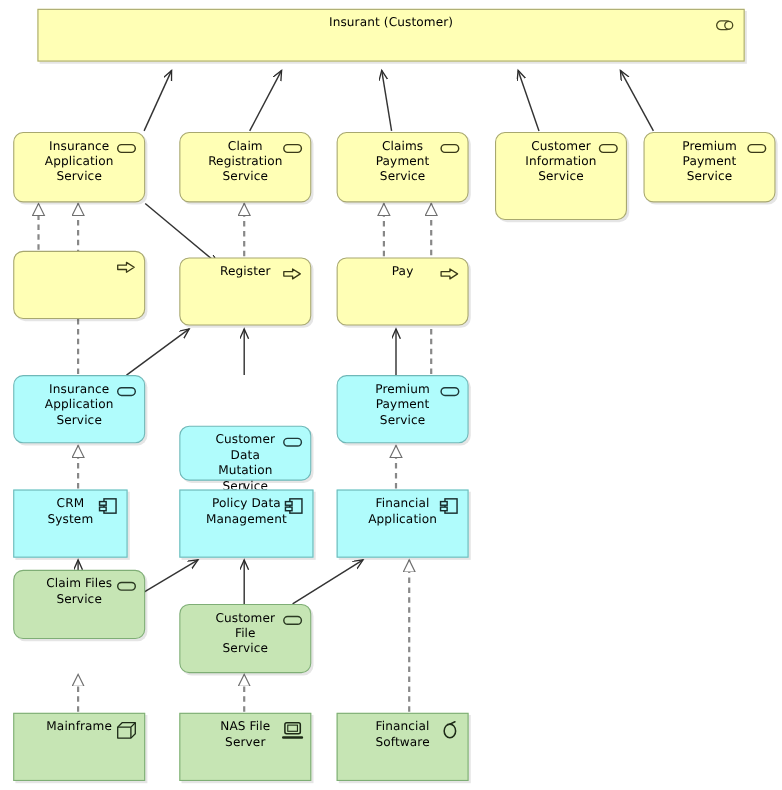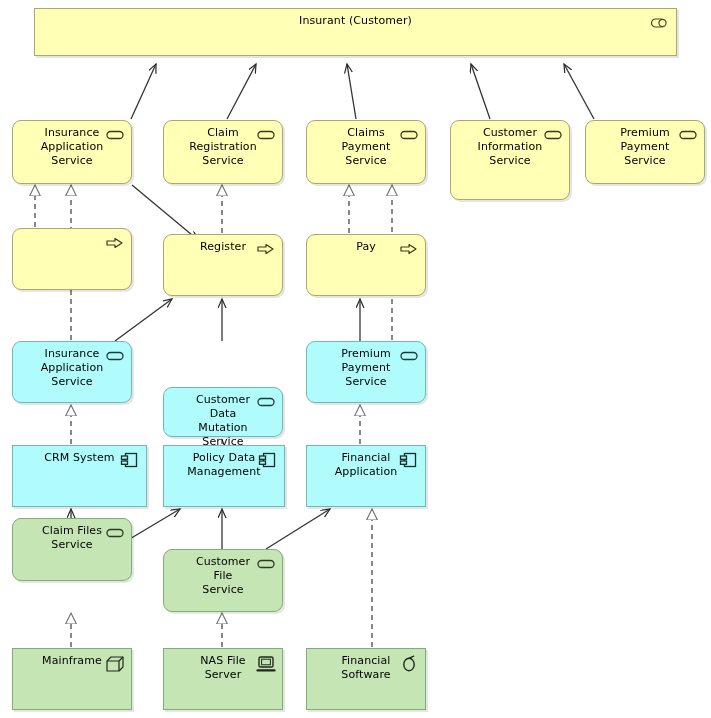--- a/index.html
+++ b/index.html
@@ -126,21 +126,21 @@
         <div class="ico"><svg viewBox="0 0 20 14" width="20" height="14">
             <rect x="2" y="3.5" width="16" height="7" rx="3.5" ry="3.5" fill="#b0fcfc" stroke="#1f3a3a" stroke-width="1.3"></rect>
           </svg></div>
       </div>
       <div class="node cyan rounded" style="left: 306px; top: 341px; width: 120px; height: 62px;">
         <div class="lbl">Premium<br>Payment<br>Service</div>
         <div class="ico"><svg viewBox="0 0 20 14" width="20" height="14">
             <rect x="2" y="3.5" width="16" height="7" rx="3.5" ry="3.5" fill="#b0fcfc" stroke="#1f3a3a" stroke-width="1.3"></rect>
           </svg></div>
       </div>
-      <div class="node cyan sharp" style="left: 12px; top: 445px; width: 135px; height: 62px;">
+      <div class="node cyan sharp" style="left: 12px; top: 445px; width: 104px; height: 62px;">
         <div class="lbl">CRM System</div>
         <div class="ico"><svg viewBox="0 0 20 16" width="20" height="16">
             <rect x="5.5" y="1.5" width="11" height="13" fill="#b0fcfc" stroke="#182c2c" stroke-width="1.3"></rect>
             <rect x="1.5" y="4" width="6" height="3.3" fill="#b0fcfc" stroke="#182c2c" stroke-width="1.3"></rect>
             <rect x="1.5" y="9" width="6" height="3.3" fill="#b0fcfc" stroke="#182c2c" stroke-width="1.3"></rect>
           </svg></div>
       </div>
       <div class="node cyan sharp" style="left: 163px; top: 445px; width: 122px; height: 62px;">
         <div class="lbl">Policy Data<br>Management</div>
         <div class="ico"><svg viewBox="0 0 20 16" width="20" height="16">

